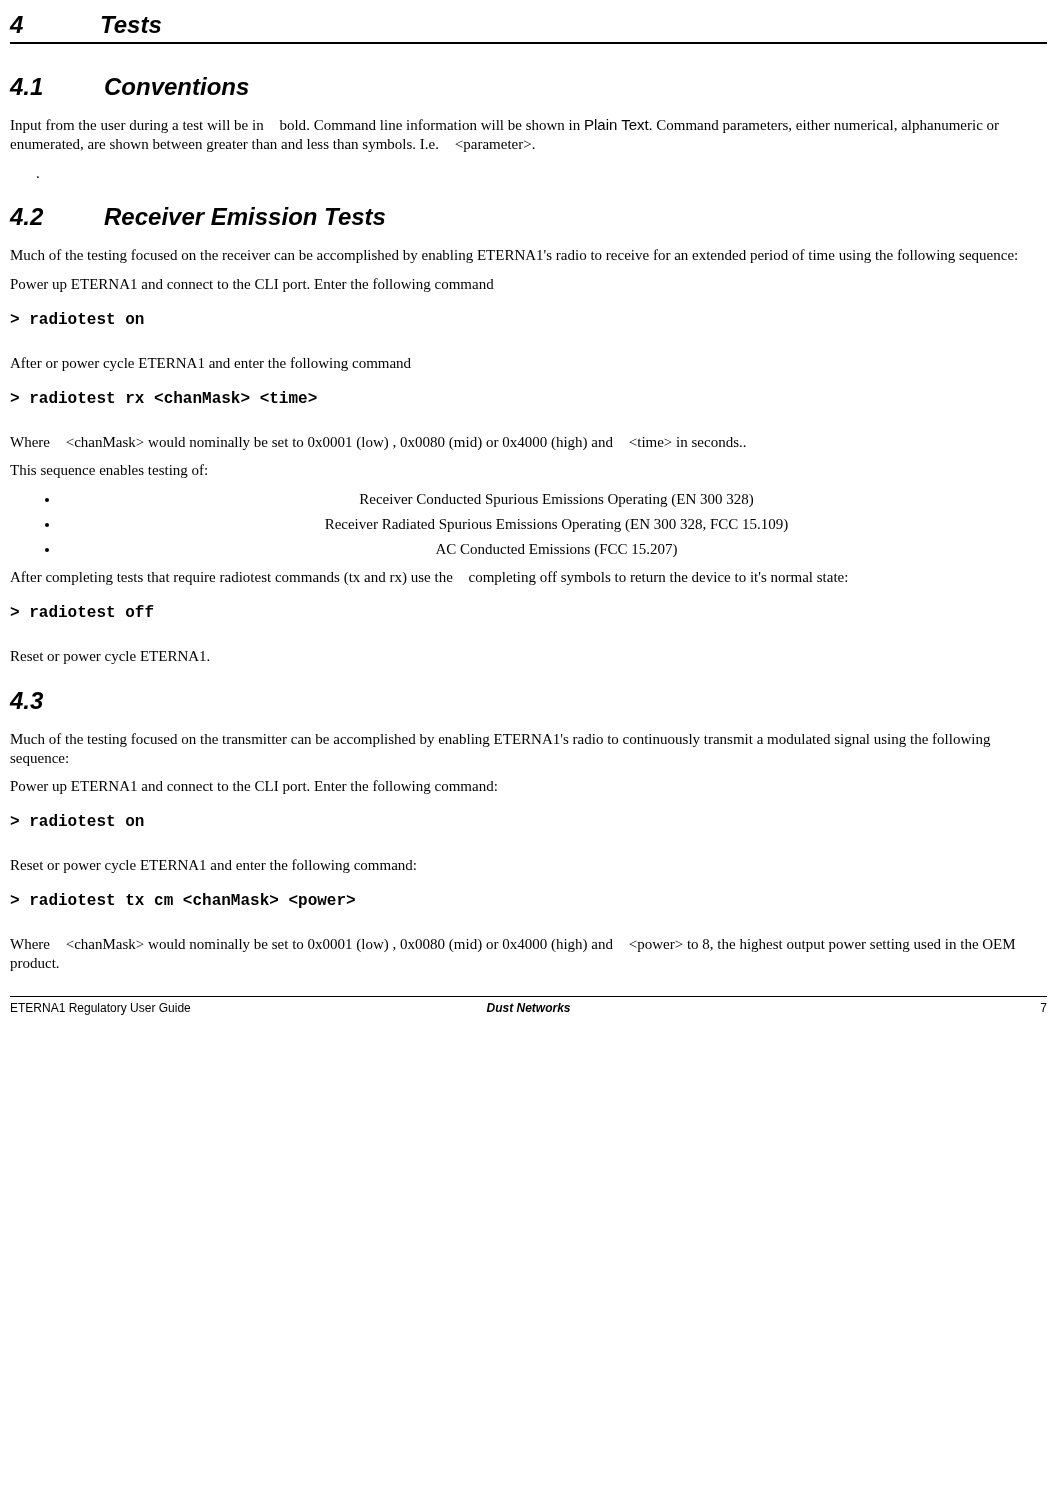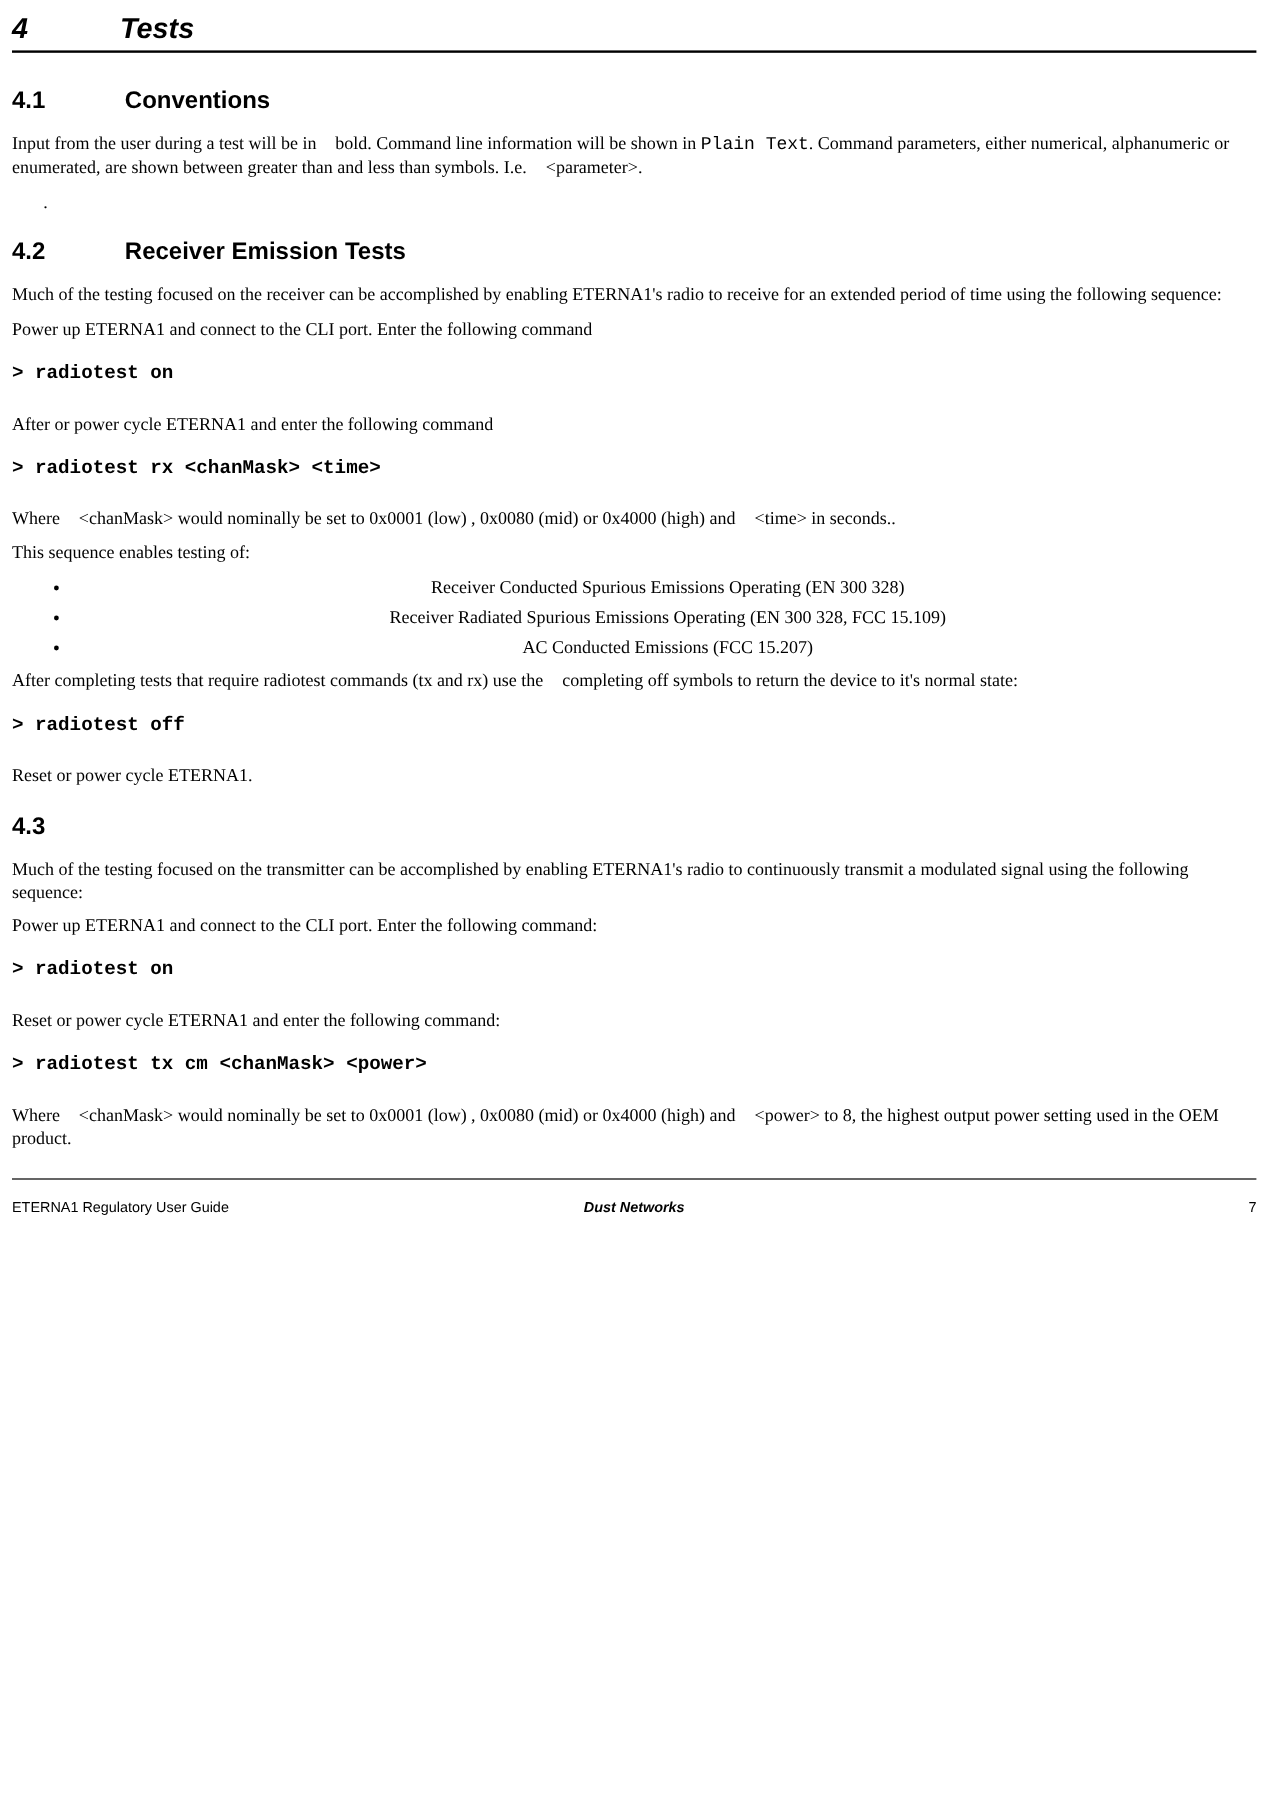--- a/index.html
+++ b/index.html
@@ -20,41 +20,42 @@
     font-size: 24px;
     border-bottom: 2.5px solid #000;
     padding-bottom: 2px;
     margin-bottom: 28px;
   }
   .h1-num { width: 90px; flex-shrink:0;}
   .h2-row {
     display: flex;
     font-family: Verdana, Geneva, sans-serif;
     font-weight: bold;
-    font-size: 20px;
+    font-style: italic;
+    font-size: 24px;
     margin-top: 20px;
     margin-bottom: 14px;
   }
   .h2-num { width: 94px; flex-shrink:0;}
   p { margin: 8px 0 10px 0; }
-  .mono { font-family: Liberation Mono, monospace; font-size: 15px; }
+  .mono { font-family: Liberation Sans, sans-serif; font-size: 15px; }
   b { font-weight: normal; padding-left: 12px; }
   .dotline { margin: 6px 0 10px 26px; }
   ul { margin: 4px 0 10px 50px; padding:0; }
   li { margin: 6px 0; padding-left: 6px; text-align: center; }
   .cmd {
     font-family: "Courier New", Courier, monospace;
     font-weight: bold;
     font-size: 16px;
     margin: 16px 0 24px 0;
   }
   .footer {
     border-top: 1px solid #000;
     margin-top: 24px;
-    padding-top: 16px;
+    padding-top: 4px;
     display: flex;
     font-family: Verdana, Geneva, sans-serif;
     font-size: 12px;
   }
   .footer .left { flex:1; text-align:left; }
   .footer .center { flex:1; text-align:center; font-weight:bold; font-style: italic;}
   .footer .right { flex:1; text-align:right; }
 </style>
 </head>
 <body>

